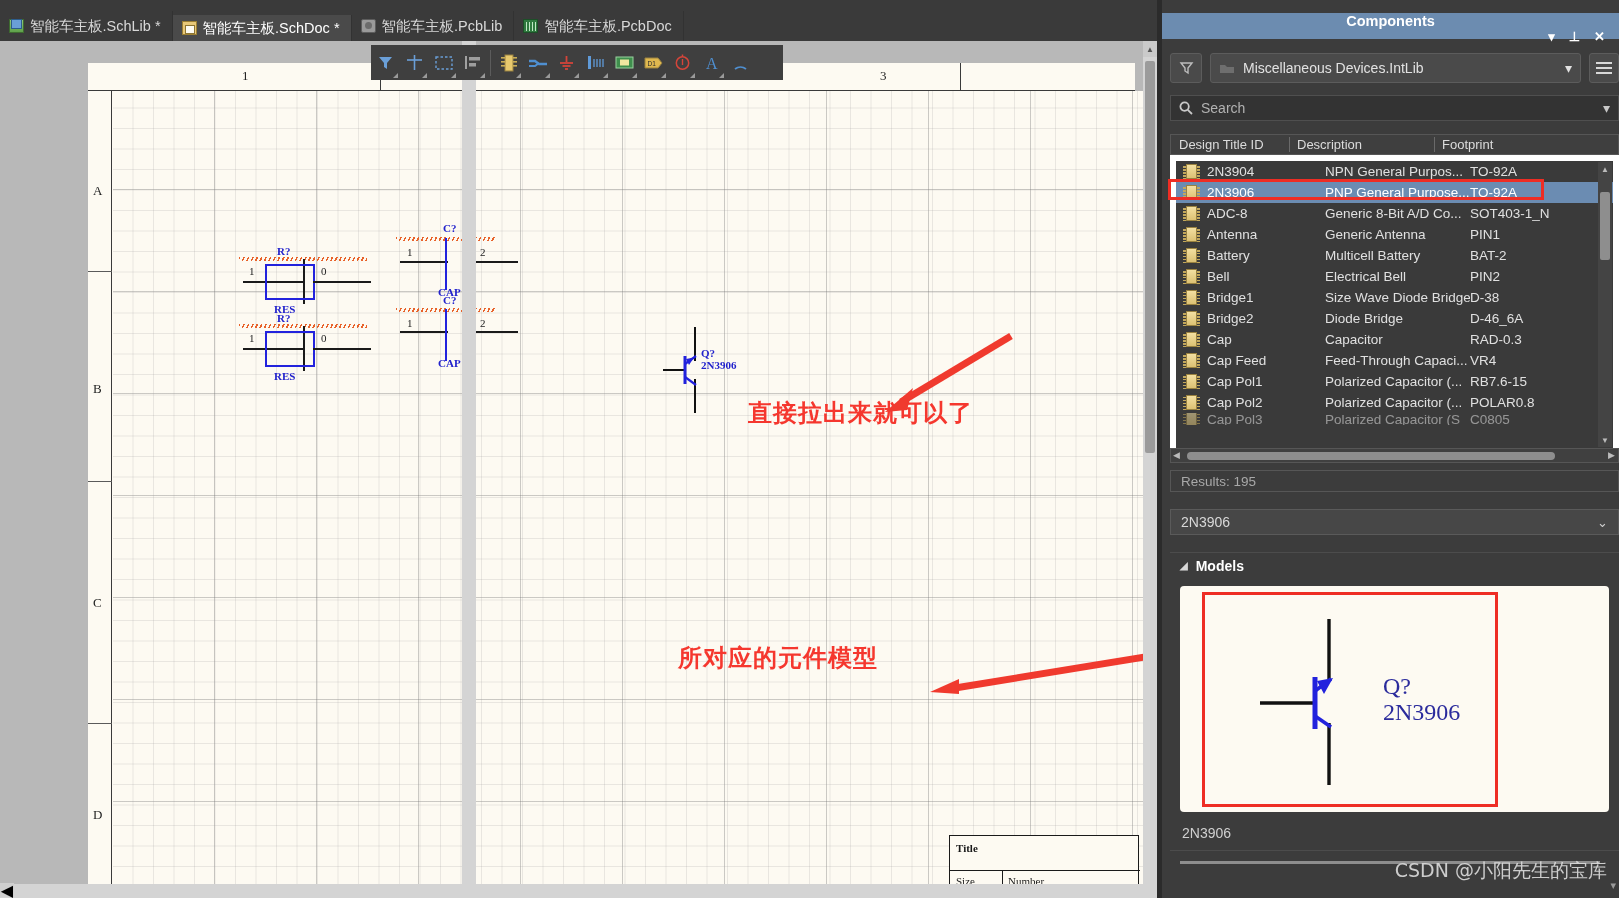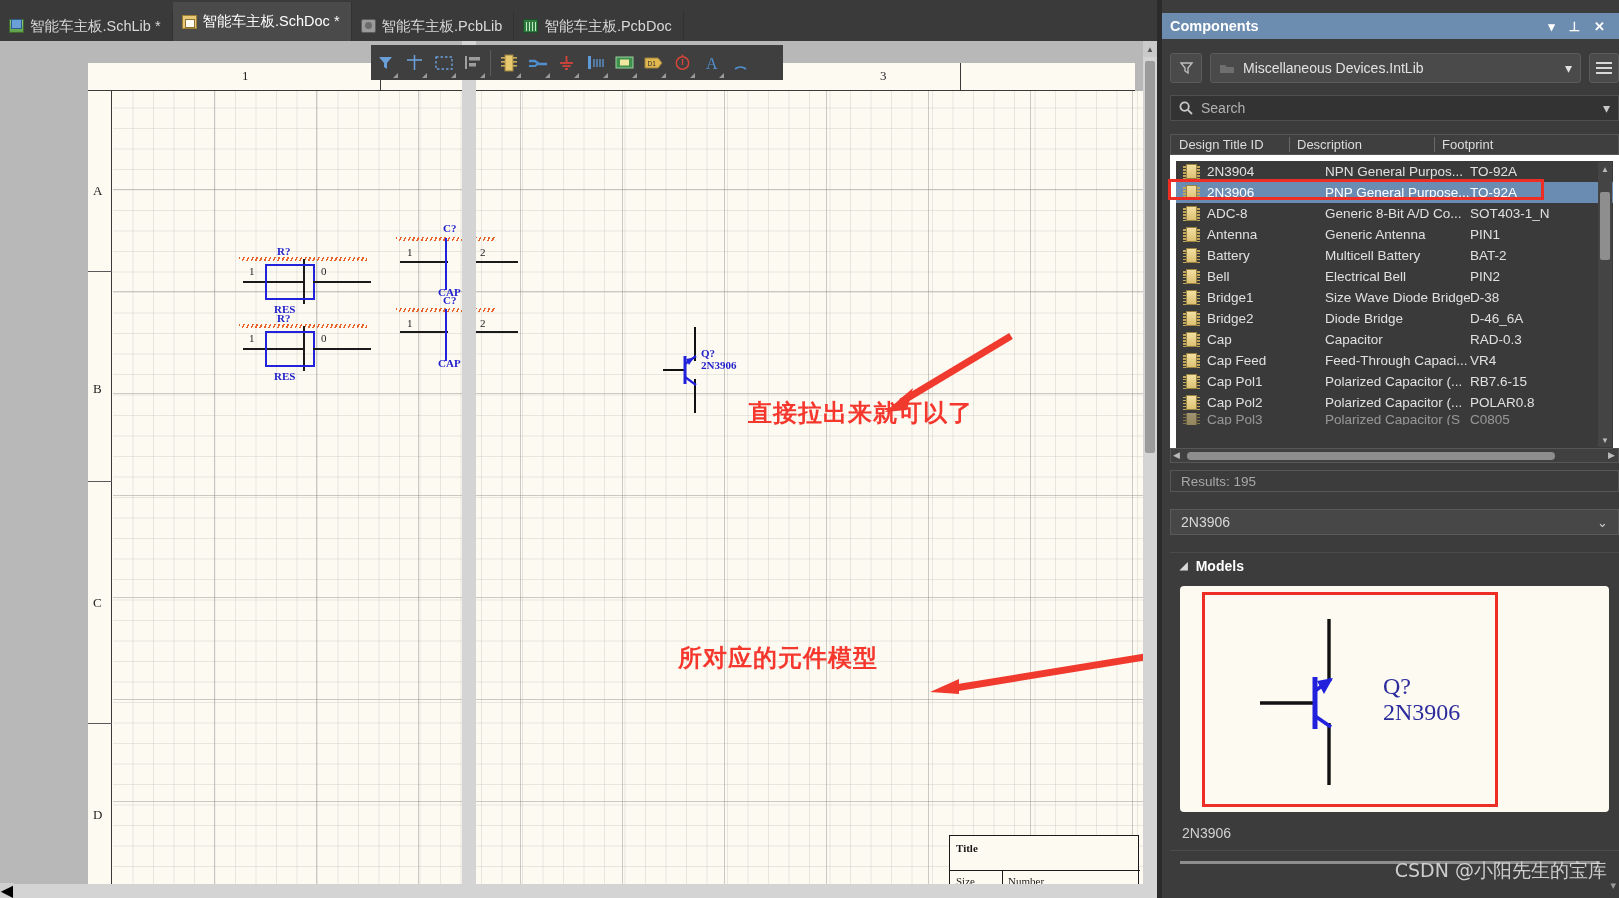--- a/index.html
+++ b/index.html
@@ -14,21 +14,21 @@
   
   .tabbar {
     position: absolute; left: 0; top: 0; width: 1157px; height: 41px;
     background: #3a3a3a; display: flex; align-items: flex-end;
   }
   .tab {
     height: 30px; display: flex; align-items: center; gap: 6px;
     padding: 0 11px 0 9px; font-size: 14.5px; color: #d8d8d8;
     white-space: nowrap; cursor: default; border-right: 1px solid #323232;
   }
-  .tab.active { background: #4a4a4a; color: #ffffff; height: 39px; margin-top: 9px; }
+  .tab.active { background: #4a4a4a; color: #ffffff; height: 26px; margin-top: 9px; }
   .tabicon { width: 15px; height: 14px; display: inline-block; position: relative; flex: none; }
   .ic-schlib { background: linear-gradient(#8fc97a,#5ea04a); border:1px solid #3e6a30; }
   .ic-schlib:after { content:""; position:absolute; left:1px; top:-1px; width:9px; height:8px;
       background:#6a9fd8; border:1px solid #2d5c8c; }
   .ic-schdoc { background: #e8c878; border: 1px solid #9c7f32; }
   .ic-schdoc:after { content:""; position:absolute; left:2px; top:3px; width:8px; height:7px;
       background:#fdfbf2; border:1px solid #8d7431; }
   .ic-pcblib { background:#9a9a9a; border:1px solid #5d5d5d; border-radius:2px; }
   .ic-pcblib:after { content:""; position:absolute; left:3px; top:2px; width:7px; height:7px;
       background:#6c6c6c; border-radius:50%; }
@@ -110,21 +110,21 @@
   }
   .sbarrow { position:absolute; left:0; width:14px; height:16px; background:#cfcfcf; display:flex; align-items:center; justify-content:center; }
   .hscroll { position:absolute; left:0; bottom:0; height:14px; width:1143px; background:#d4d4d4; }
 
   
   .panel {
     position:absolute; right:0; top:0; width:457px; height:898px; background:#3c3c3c;
   }
   .panel-title {
     position:absolute; left:0; top:13px; width:457px; height:26px; background:#6c8cb0;
-    display:flex; align-items:center; padding:0 8px; color:#fff; font-size:14.5px; font-weight:bold;
+    display:flex; align-items:center; padding:0 8px; color:#fff; font-size:14.5px; font-weight:bold;flex-direction:column;
   }
   .pt-actions { margin-left:auto; display:flex; align-items:center; gap:14px; padding-right:6px; }
   .pt-actions span { color:#ffffff; font-size:13px; cursor:default; }
 
   .libbar { position:absolute; left:8px; top:52px; width:449px; height:32px; display:flex; align-items:center; gap:8px; }
   .filterbtn {
     width:32px; height:30px; background:#4a4a4a; border:1px solid #5c5c5c; border-radius:3px;
     display:flex; align-items:center; justify-content:center;
   }
   .libselect {

